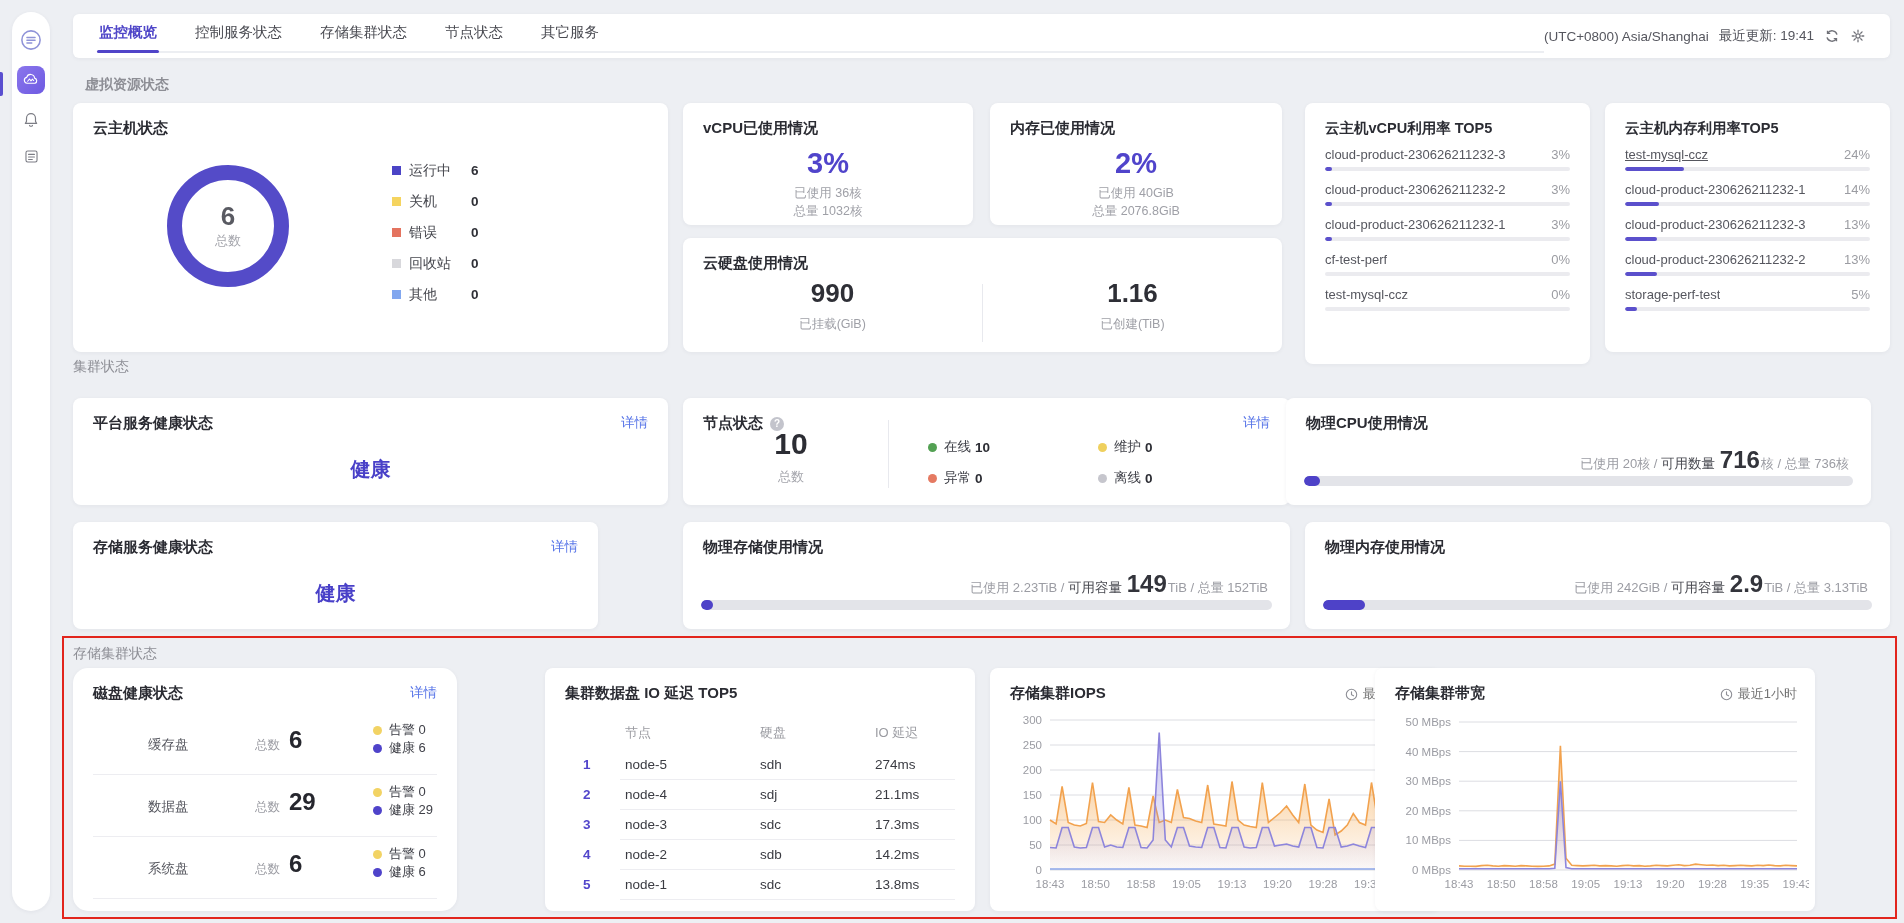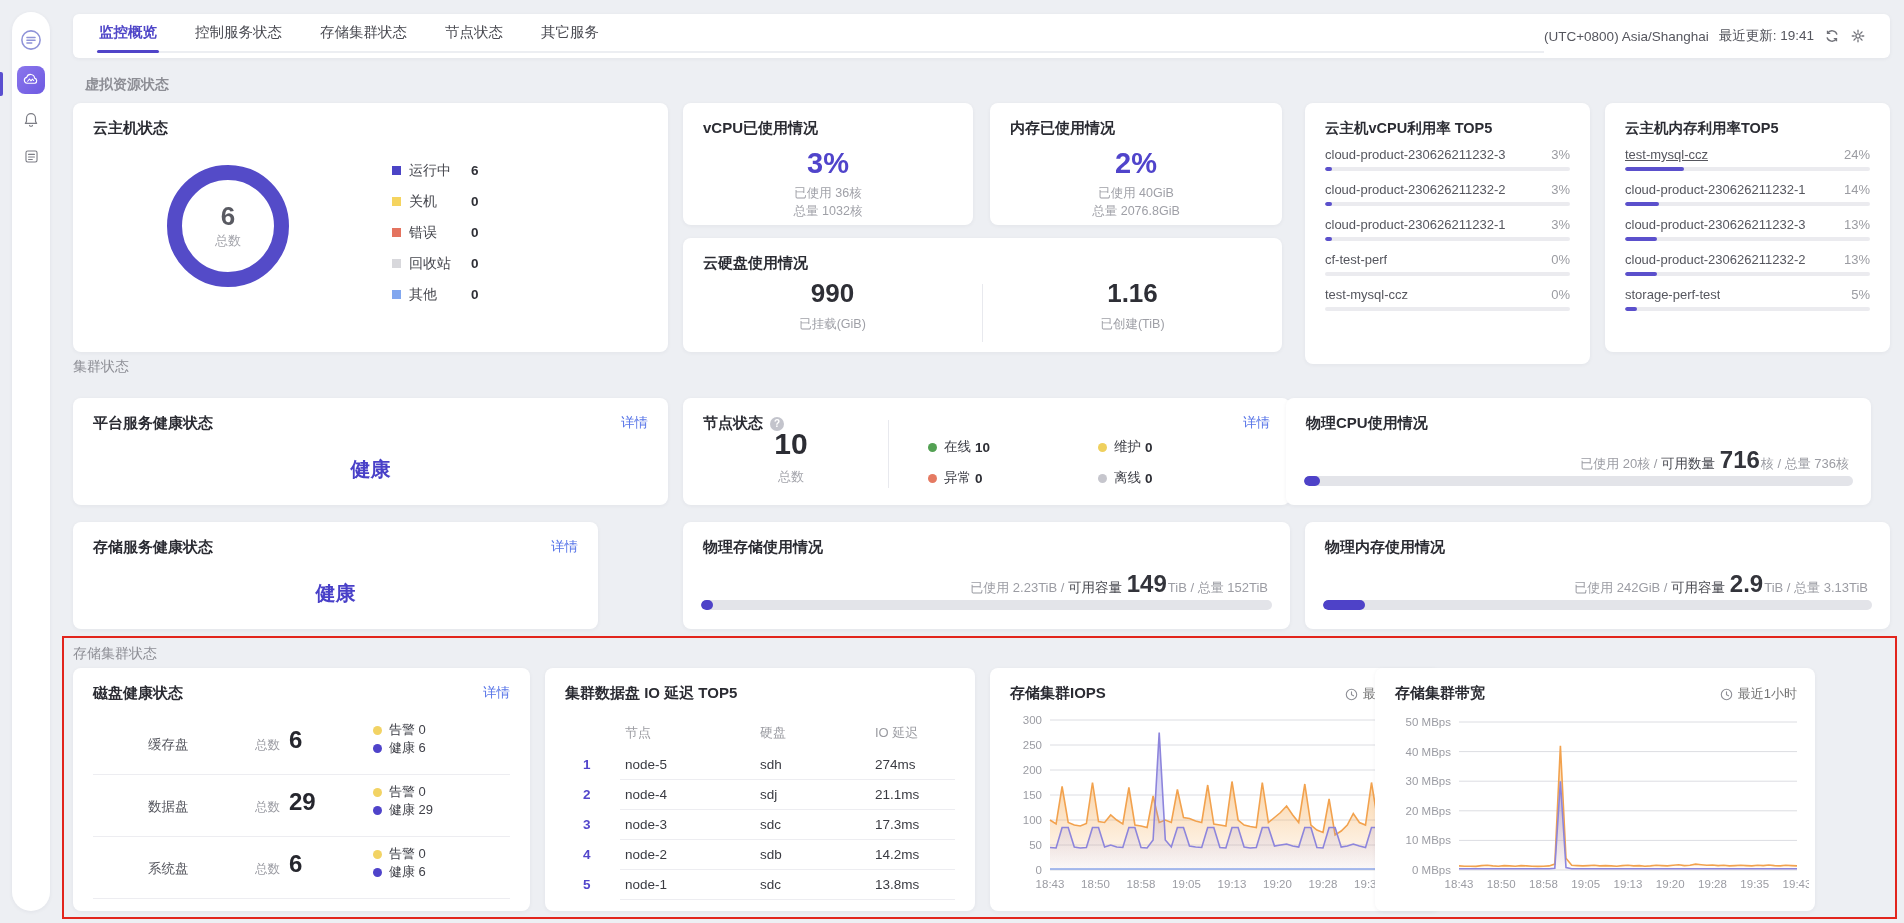--- a/index.html
+++ b/index.html
@@ -389,21 +389,21 @@
       <span>已使用 242GiB / </span><span class="em-l">可用容量 </span><span class="em-v">2.9</span><span>TiB</span><span> / 总量 3.13TiB</span>
     </div>
     <div class="usage-bar">
         <div class="usage-fill" id="mem-fill" style="width: max(7.6%, 16px);"></div>
       </div>
   </div>
 
   <div id="red-box"></div>
   <div class="section-label" style="left:73px;top:645px;">存储集群状态</div>
 
-  <div class="card" style="left:73px;top:668px;width:457px;height:243px;">
+  <div class="card" style="left:73px;top:668px;width:384px;height:243px;border-radius:15px;">
     <div class="card-title">磁盘健康状态</div>
     <a class="detail-link">详情</a>
     <div id="disk-rows">
         <div class="disk-row" style="top: 44px;">
           <div class="disk-name">缓存盘</div>
           <div class="disk-tlab">总数</div>
           <div class="disk-tval">6</div>
           <div class="disk-leg">
             <div class="dli">
               <span class="dot" style="background: rgb(242, 211, 100);"></span>

